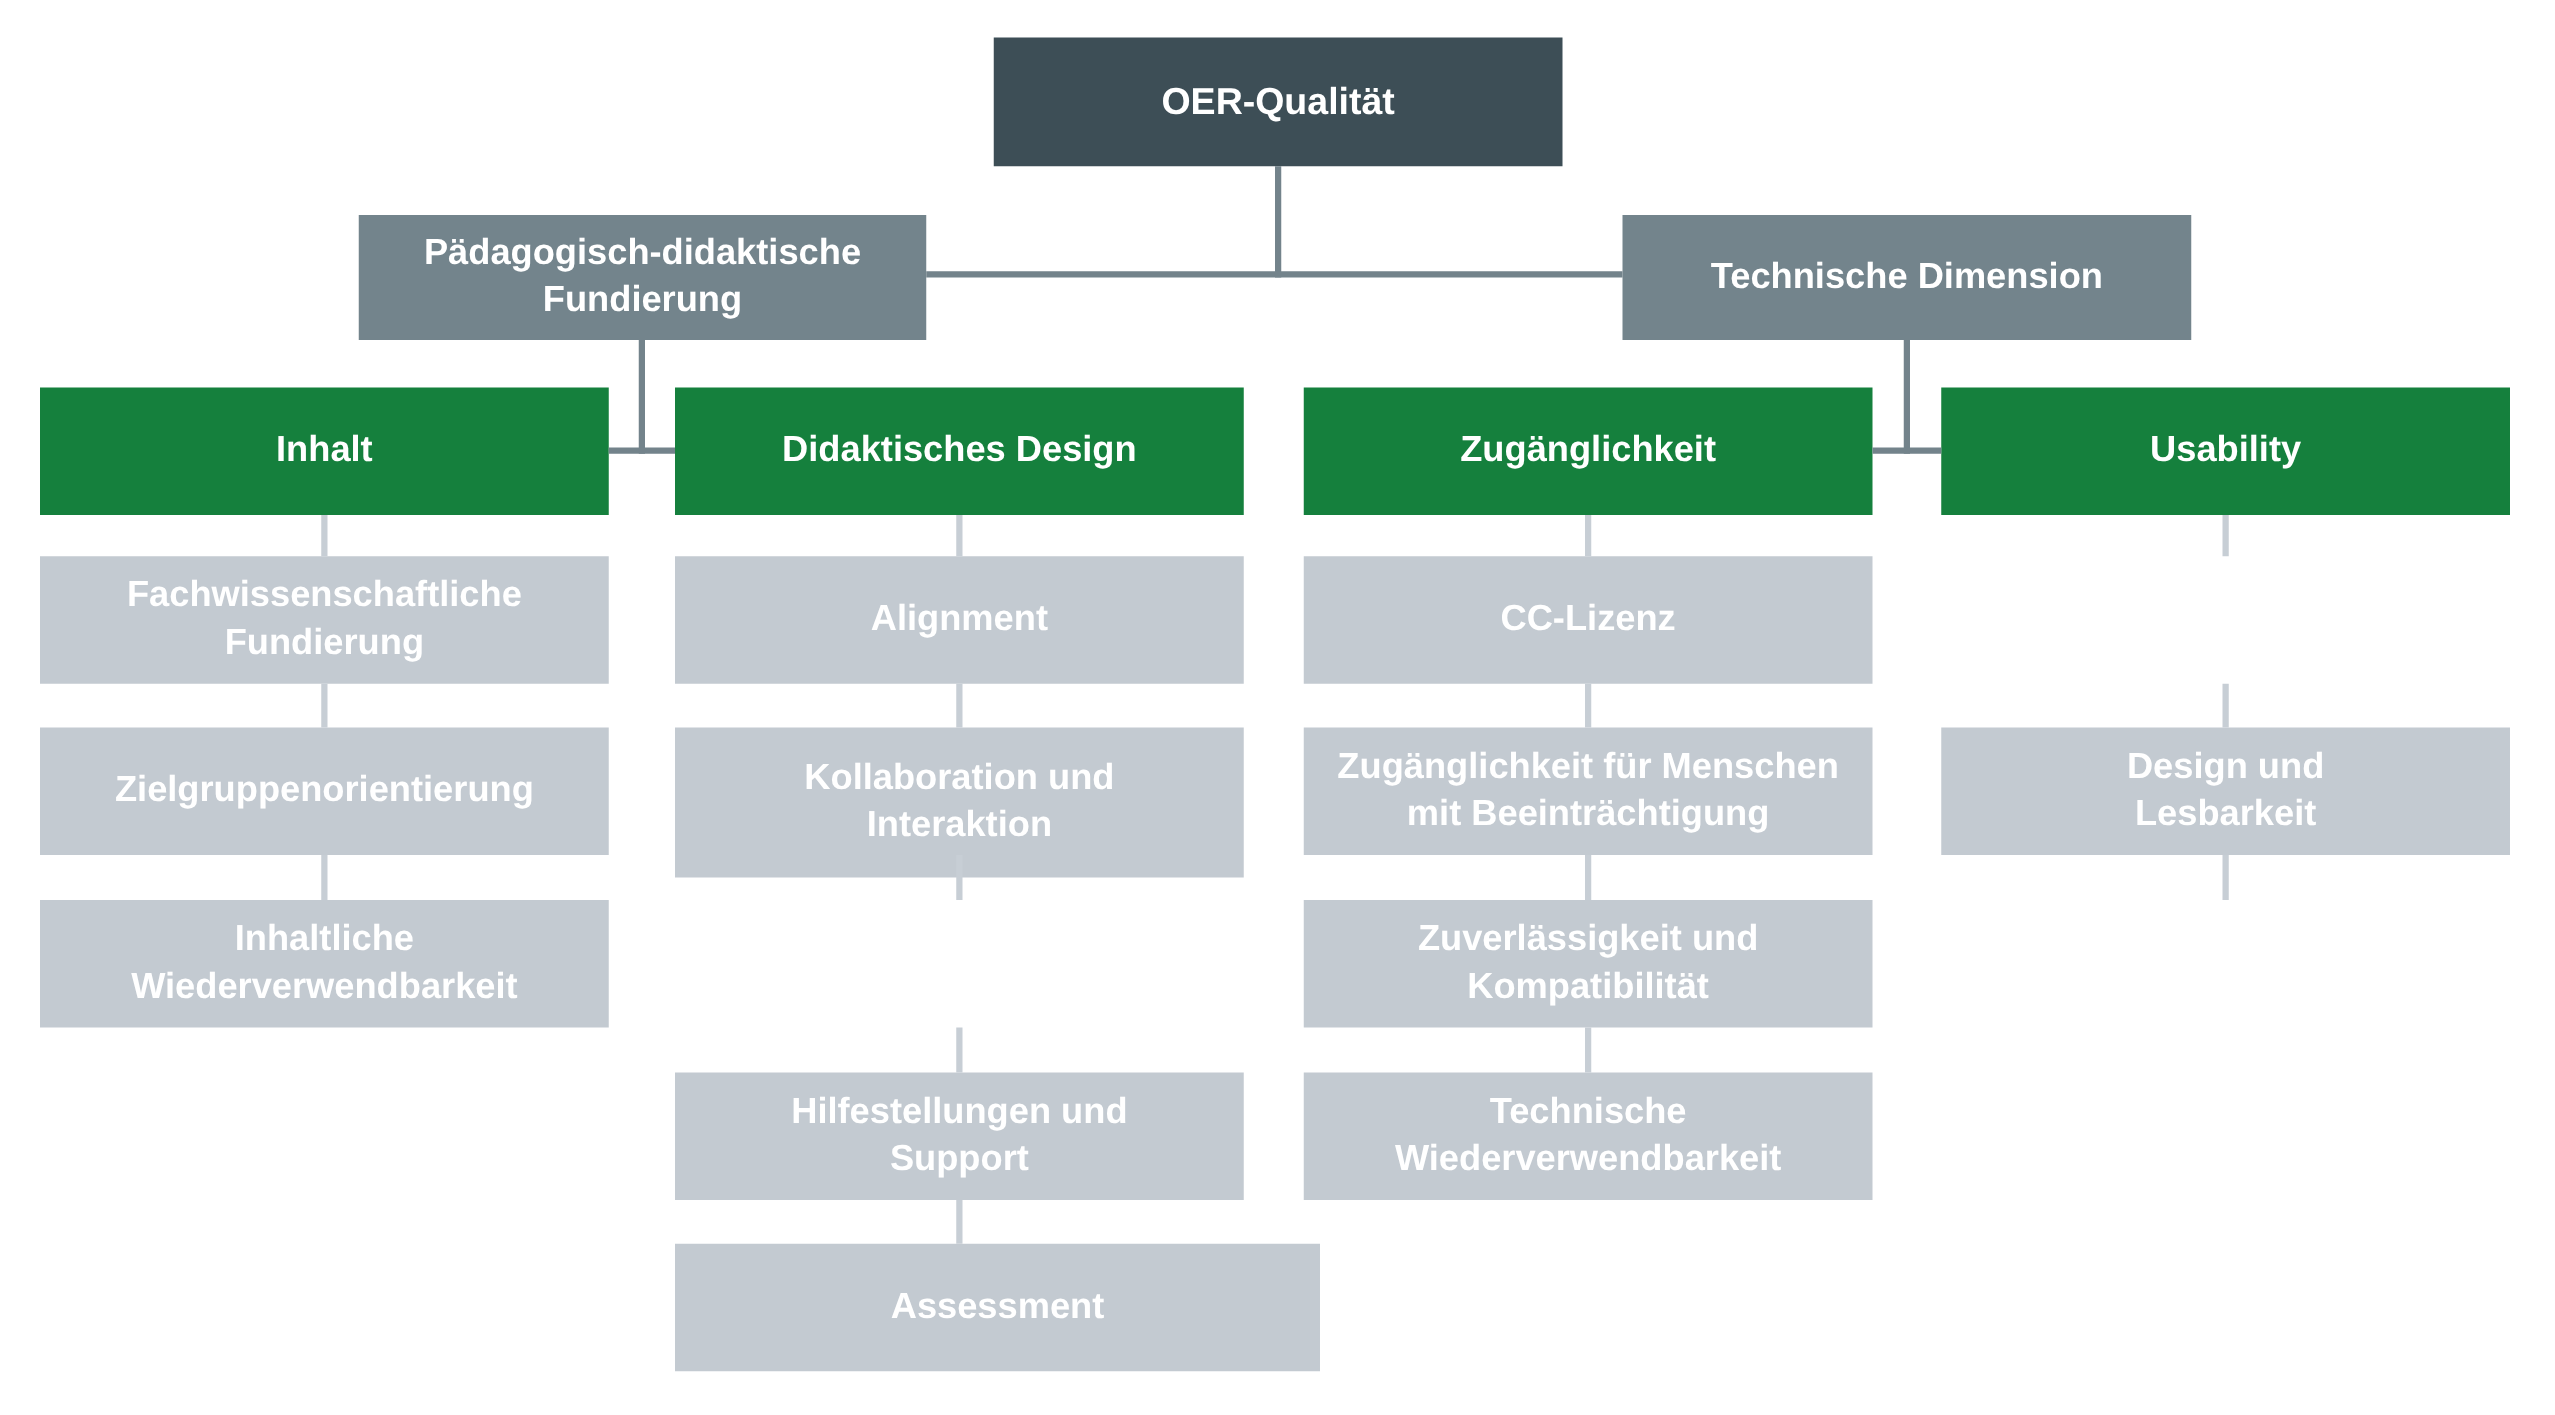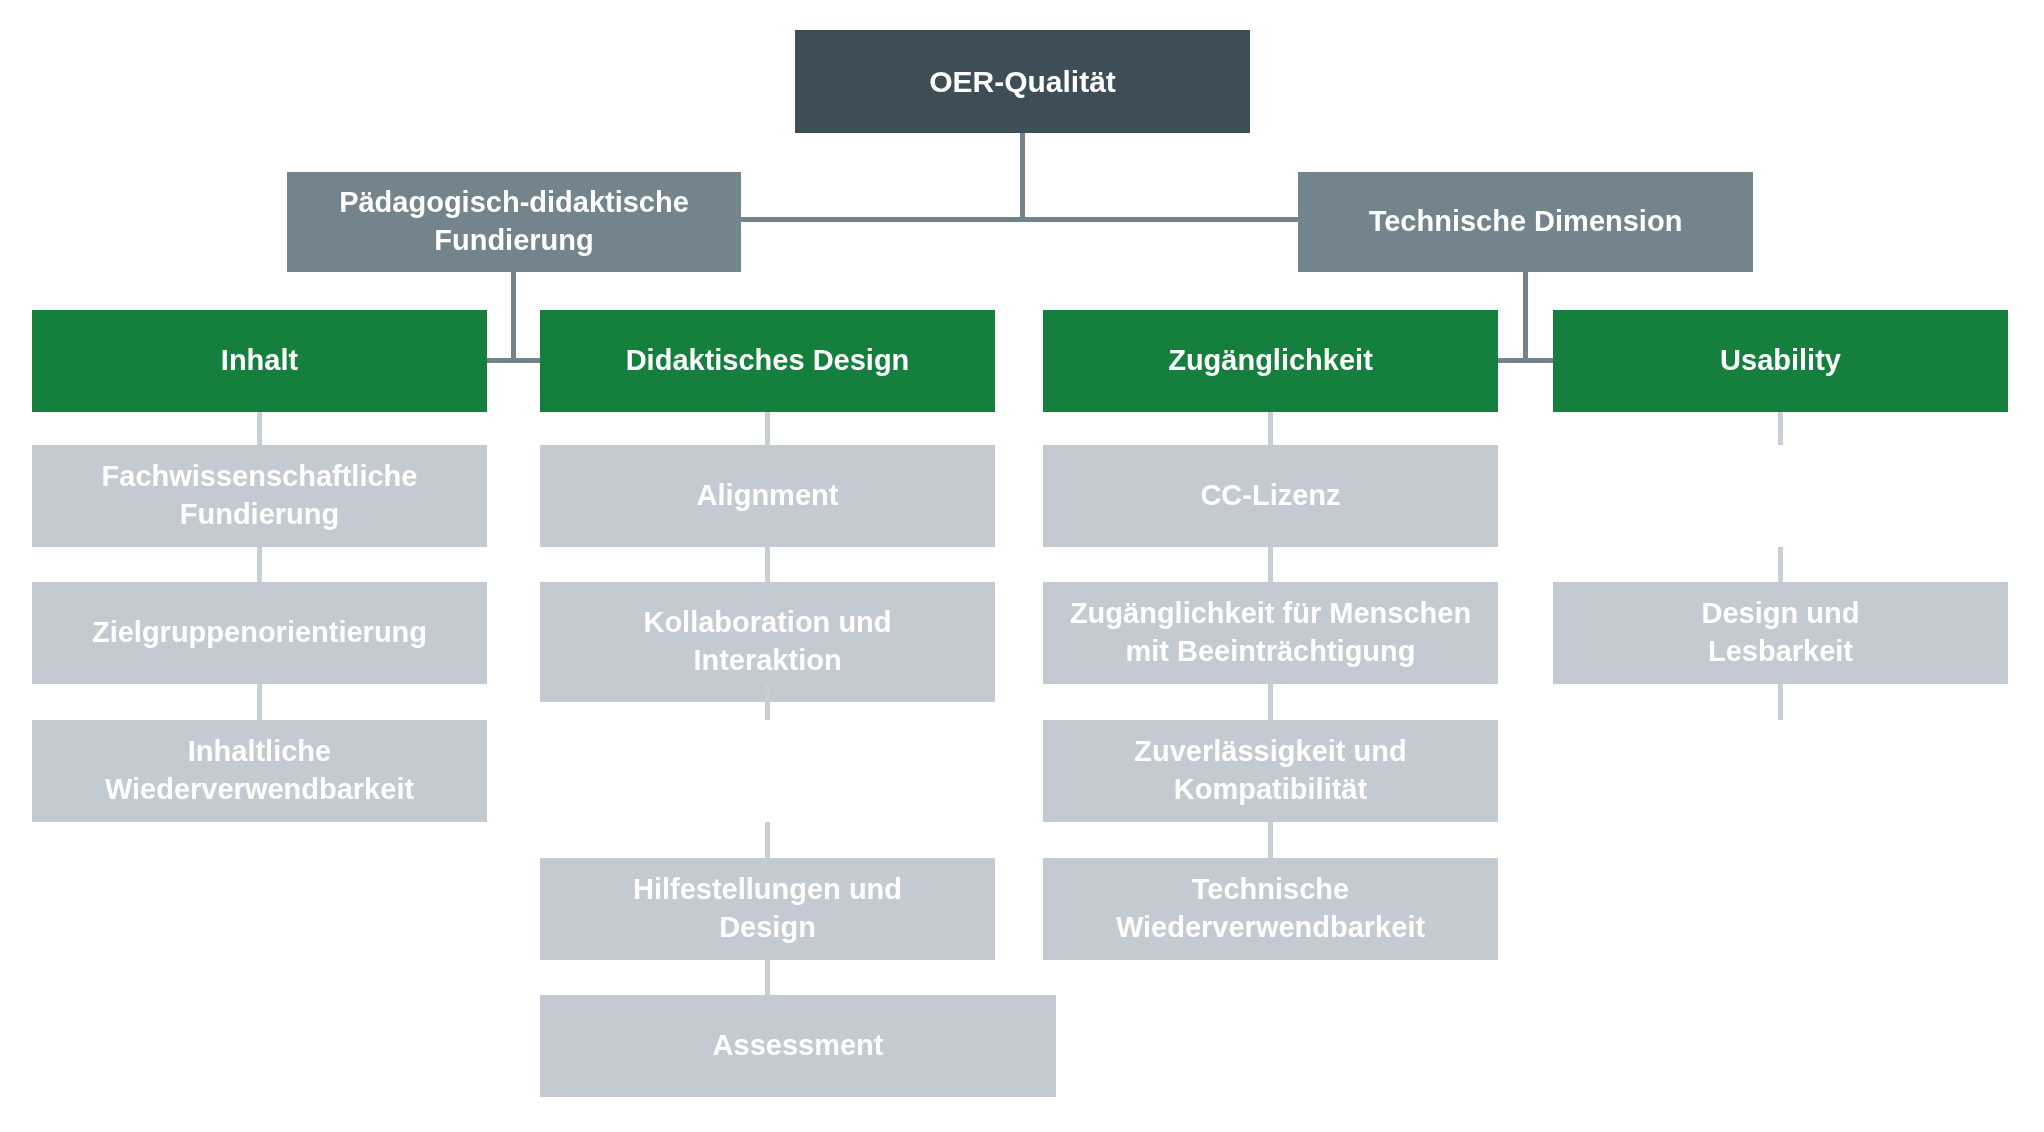--- a/index.html
+++ b/index.html
@@ -58,21 +58,21 @@
   <div class="box item-box" style="left:32px; top:445px; width:455px; height:102px">Fachwissenschaftliche
 Fundierung</div>
   <div class="box item-box" style="left:32px; top:582px; width:455px; height:102px">Zielgruppenorientierung</div>
   <div class="box item-box" style="left:32px; top:720px; width:455px; height:102px">Inhaltliche
 Wiederverwendbarkeit</div>
 
   <div class="box item-box" style="left:540px; top:445px; width:455px; height:102px">Alignment</div>
   <div class="box item-box" style="left:540px; top:582px; width:455px; height:120px">Kollaboration und
 Interaktion</div>
   <div class="box item-box" style="left:540px; top:858px; width:455px; height:102px">Hilfestellungen und
-Design</div>
+Support</div>
   <div class="box item-box" style="left:540px; top:995px; width:516px; height:102px">Assessment</div>
 
   <div class="box item-box" style="left:1043px; top:445px; width:455px; height:102px">CC-Lizenz</div>
   <div class="box item-box" style="left:1043px; top:582px; width:455px; height:102px">Zugänglichkeit für Menschen
 mit Beeinträchtigung</div>
   <div class="box item-box" style="left:1043px; top:720px; width:455px; height:102px">Zuverlässigkeit und
 Kompatibilität</div>
   <div class="box item-box" style="left:1043px; top:858px; width:455px; height:102px">Technische
 Wiederverwendbarkeit</div>
 

